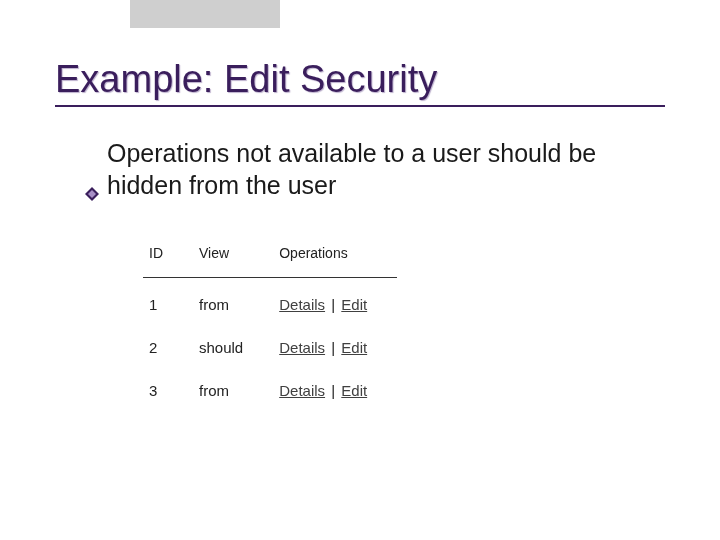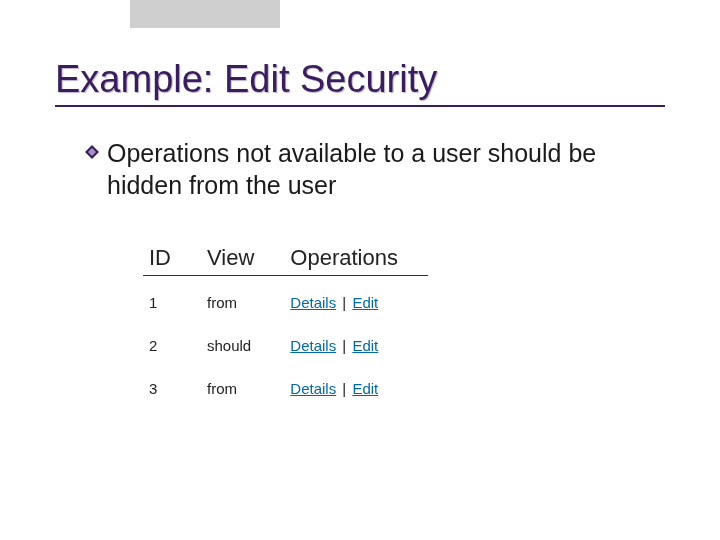--- a/index.html
+++ b/index.html
@@ -60,21 +60,21 @@
     height: 2px;
     background: #3a1e5c;
     margin: 4px 0 30px 0;
     width: 100%;
   }
   .bullet-block {
     margin-left: 30px;
   }
   .bullet-item {
     display: flex;
-    align-items: flex-start;
+    align-items: flex-end;
   }
   .bullet-icon {
     flex: 0 0 auto;
     width: 14px;
     height: 14px;
     margin-top: 8px;
     margin-right: 8px;
     display: inline-block;
   }
   .bullet-icon svg { display:block; }
@@ -85,35 +85,35 @@
   }
   table.data {
     margin-top: 38px;
     margin-left: 88px;
     border-collapse: collapse;
     font-family: Verdana, Geneva, sans-serif;
   }
   table.data th {
     text-align: left;
     font-weight: 400;
-    font-size: 22px;
-    padding: 6px 30px 4px 6px;
+    font-size: 14px;
+    padding: 6px 30px 16px 6px;
     border-bottom: 1.5px solid #333;
     color: #222;
   }
   table.data td {
     text-align: left;
     font-size: 15px;
     padding: 18px 30px 8px 6px;
     color: #222;
     vertical-align: middle;
   }
   .op-link {
     text-decoration: underline;
-    color: #0369a1;
+    color: #404040;
     cursor: pointer;
     text-align: center;
   }
   .op-sep {
     padding: 0 2px;
   }
 </style>
 </head>
 <body>
 

